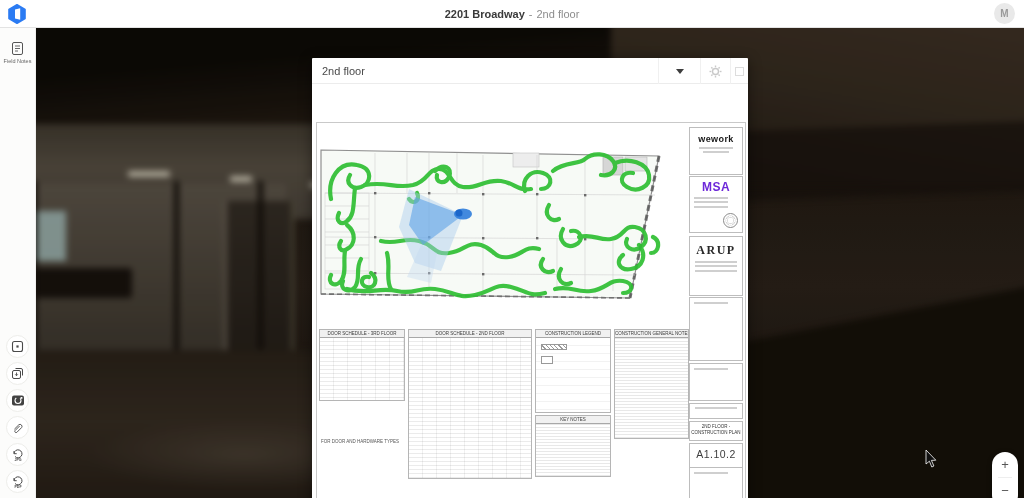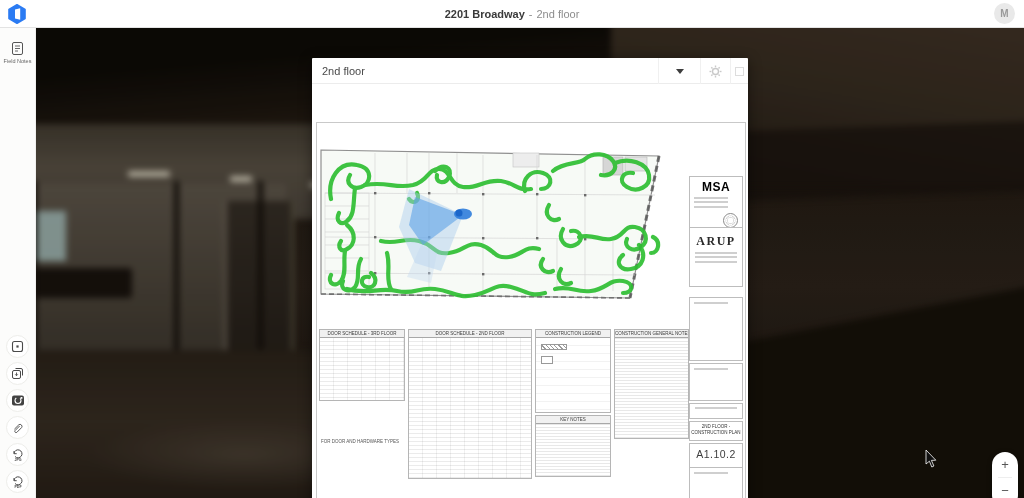--- a/index.html
+++ b/index.html
@@ -72,22 +72,22 @@
   
   .sheet { position:absolute; left:4px; top:64px; width:430px; height:384px; border:1px solid #c9c9c9; background:#fff; cursor:pointer; }
   .plan-svg { position:absolute; left:0; top:18px; }
 
   
   .titleblock { position:absolute; right:2px; top:4px; width:54px; height:376px; }
   .tb-box { position:absolute; left:0; width:100%; border:1px solid #bdbdbd; background:#fff; overflow:hidden; text-align:center; }
   .tb-wework { top:0; height:48px; }
   .tb-wework .brand { font-weight:bold; font-size:9px; letter-spacing:.4px; color:#161616; margin-top:6px; }
   .tb-msa { top:49px; height:57px; }
-  .tb-msa .brand { font-weight:bold; font-size:12px; color:#000000; margin-top:3px; letter-spacing:.5px; }
-  .tb-arup { top:100px; height:60px; }
+  .tb-msa .brand { font-weight:bold; font-size:12px; color:#6d28d9; margin-top:3px; letter-spacing:.5px; }
+  .tb-arup { top:109px; height:60px; }
   .tb-arup .brand { font-family:"Liberation Serif", serif; font-weight:bold; font-size:12px; letter-spacing:1.5px; color:#2a2a2a; margin-top:6px; }
   .tb-e1 { top:170px; height:64px; }
   .tb-e2 { top:236px; height:38px; }
   .tb-f1 { top:276px; height:16px; }
   .tb-title { top:294px; height:20px; font-size:4.5px; color:#333; line-height:1.35; padding-top:2px; }
   .tb-num { top:316px; height:28px; }
   .tb-num .num { font-size:10.5px; color:#3d3d3d; letter-spacing:.5px; line-height:21px; }
   .tb-e3 { top:340px; height:36px; }
   .bar { height:2px; background:#cfcfcf; margin:2.5px 9px; }
   .bar.wide { margin:2.5px 5px; }
@@ -347,20 +347,25 @@
         </div>
         <div class="tbl t3b">
           <div class="tbl-hdr">KEY NOTES</div>
         </div>
         <div class="tbl t4">
           <div class="tbl-hdr">CONSTRUCTION GENERAL NOTES</div>
         </div>
       </div>
 
       <div class="titleblock">
+        <div class="tb-box tb-wework">
+          <div class="brand">wework</div>
+          <div class="bar"></div>
+            <div class="bar" style="margin:2.5px 13px;"></div>
+        </div>
         <div class="tb-box tb-msa">
           <div class="brand">MSA</div>
           <div class="bar left"></div>
             <div class="bar left"></div>
             <div class="bar left"></div>
           <div class="seal"></div>
         </div>
         <div class="tb-box tb-arup">
           <div class="brand">ARUP</div>
           <div class="bar wide"></div>

